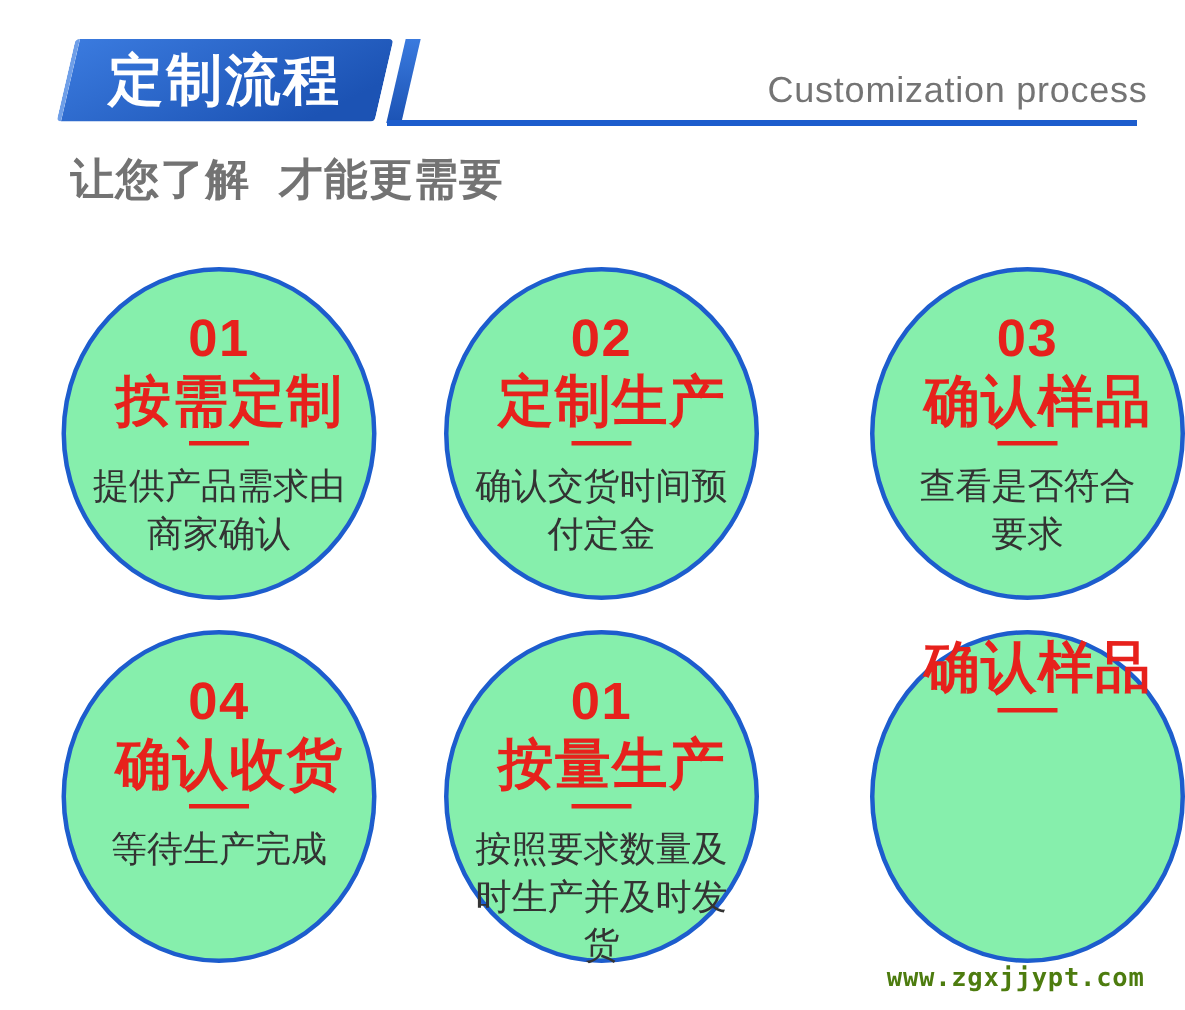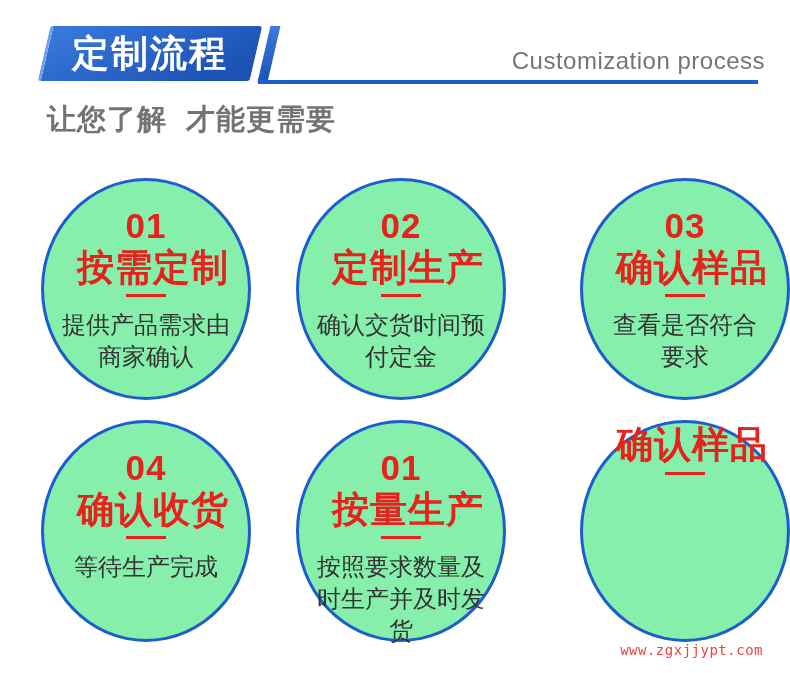--- a/index.html
+++ b/index.html
@@ -78,22 +78,22 @@
   .step-desc{
     font-size:24px;line-height:1.33;font-weight:500;
     color:#333333;white-space:pre-line;
     padding:0 14px;
   }
 
   
   .watermark{
     position:absolute;top:642px;right:27px;
     font-family:"DejaVu Sans Mono","Liberation Mono",monospace;
-    font-size:14px;font-weight:400;letter-spacing:0.5px;
-    color:#ef4444;
+    font-size:17px;font-weight:700;letter-spacing:0.5px;
+    color:#4d7c0f;
   }
 </style>
 </head>
 <body>
 
 <div class="page">
 
   <div class="banner">
     <div class="banner-text">定制流程</div>
   </div>

